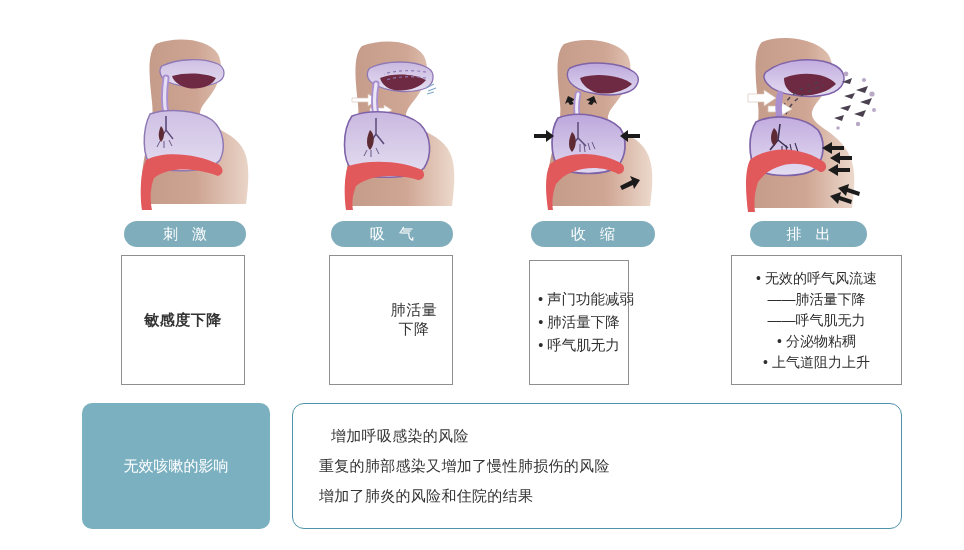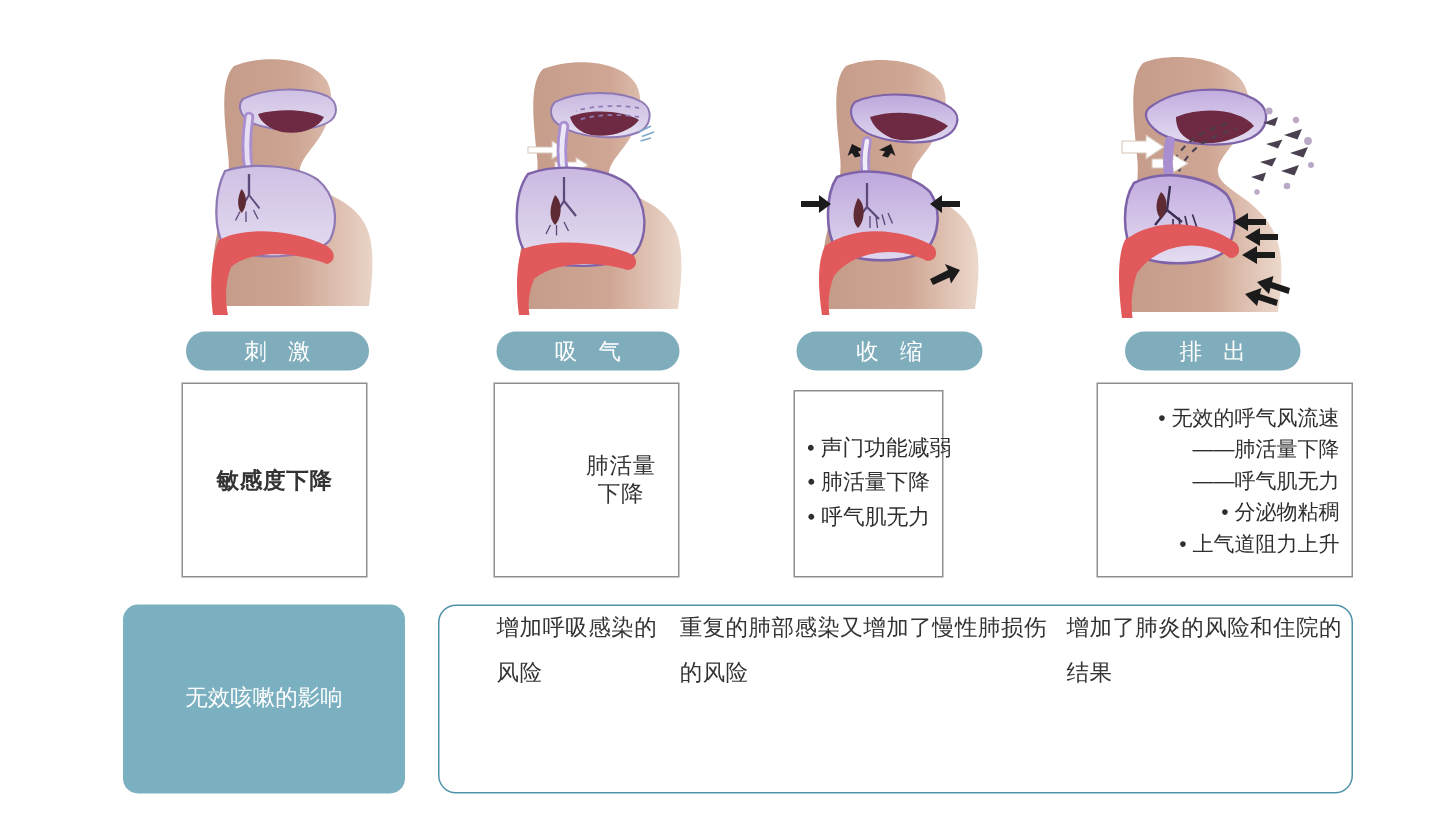--- a/index.html
+++ b/index.html
@@ -60,21 +60,21 @@
     padding: 0 8px;
     width: 100%;
     box-sizing: border-box;
   }
   .obox.center .inner {
     text-align: center;
     font-size: 15px;
     color: #333333;
     letter-spacing: 0.5px;
   }
-  .obox.listbox .inner { text-align: right; }
+  .obox.listbox .inner { text-align: center; }
   .obox .li {
     font-size: 14.5px;
     line-height: 1.58;
     color: #2f2f2f;
     white-space: nowrap;
   }
   .obox.compact .li { font-size: 14px; line-height: 1.5; }
 
   
   .teal-panel {
@@ -99,21 +99,21 @@
     position: absolute;
     left: 292px;
     top: 403px;
     width: 610px;
     height: 126px;
     background: #ffffff;
     border: 1.6px solid #4e92a9;
     border-radius: 12px;
     box-sizing: border-box;
     display: flex;
-    flex-direction: row;
+    flex-direction: column;
     justify-content: center;
     padding-left: 26px;
   }
   .outcome-panel .line {
     font-size: 15px;
     line-height: 2.0;
     color: #333333;
     letter-spacing: 0.3px;
   }
   .outcome-panel .line.indent { padding-left: 12px; }

